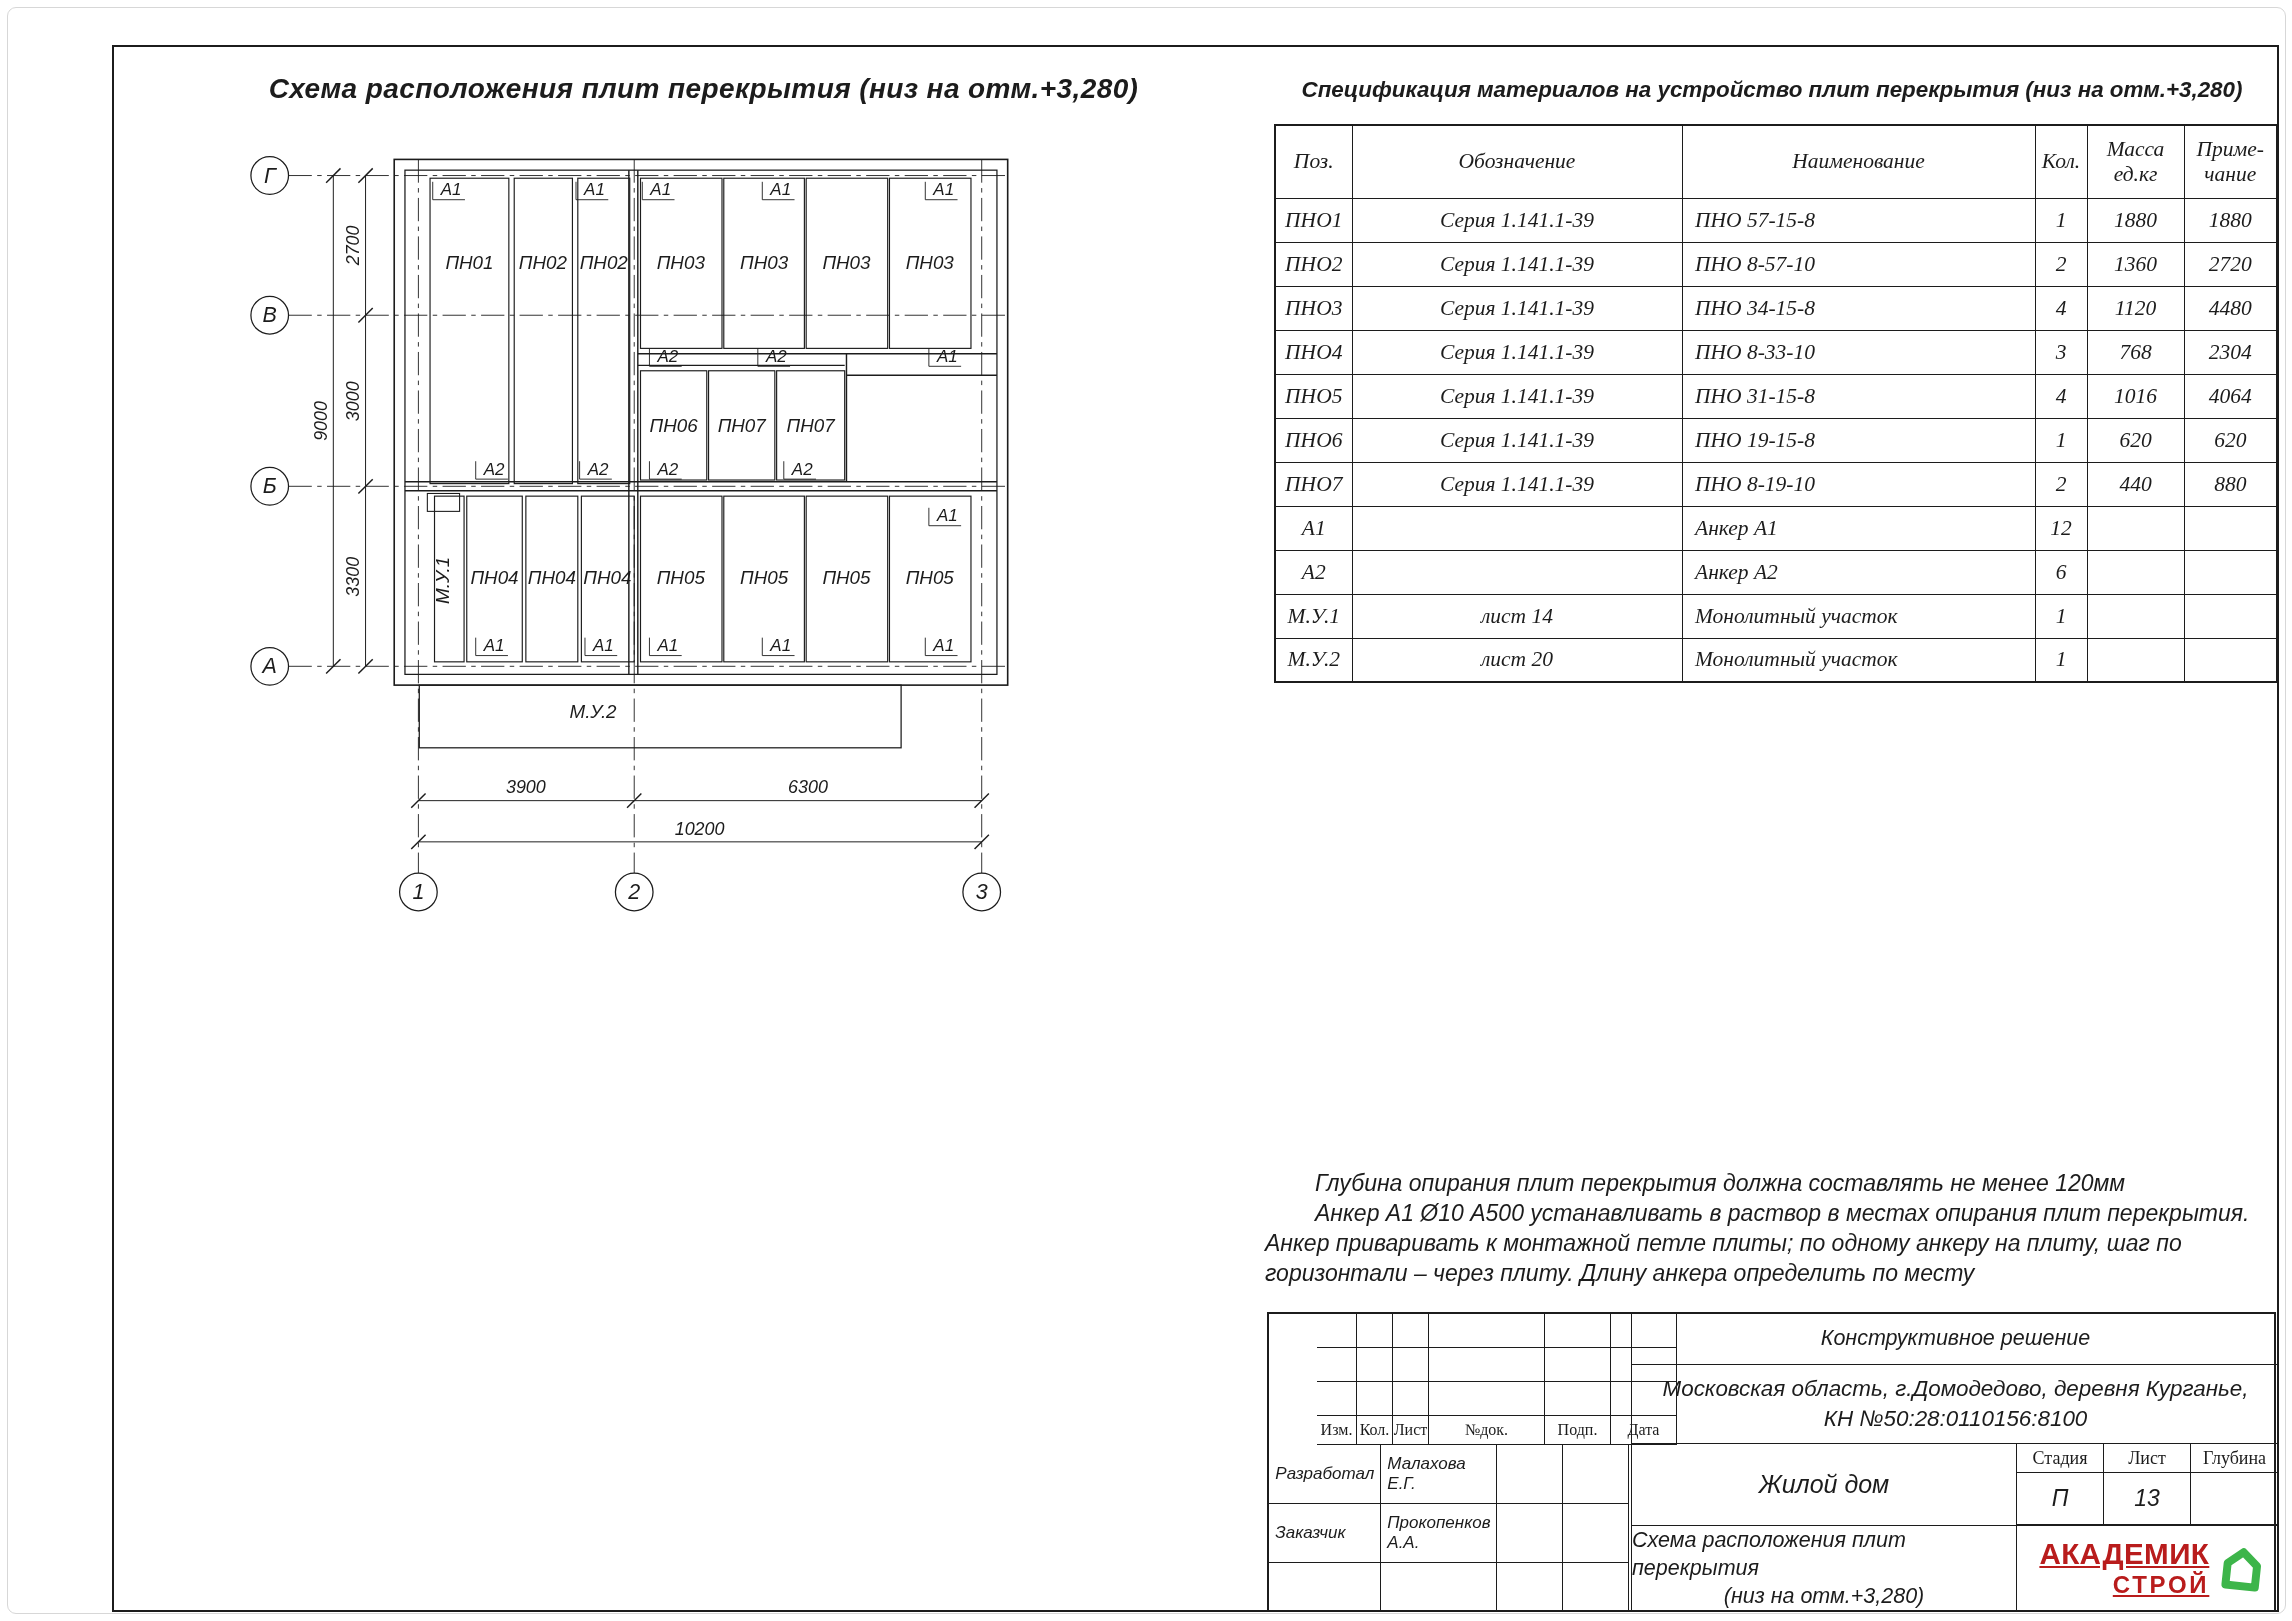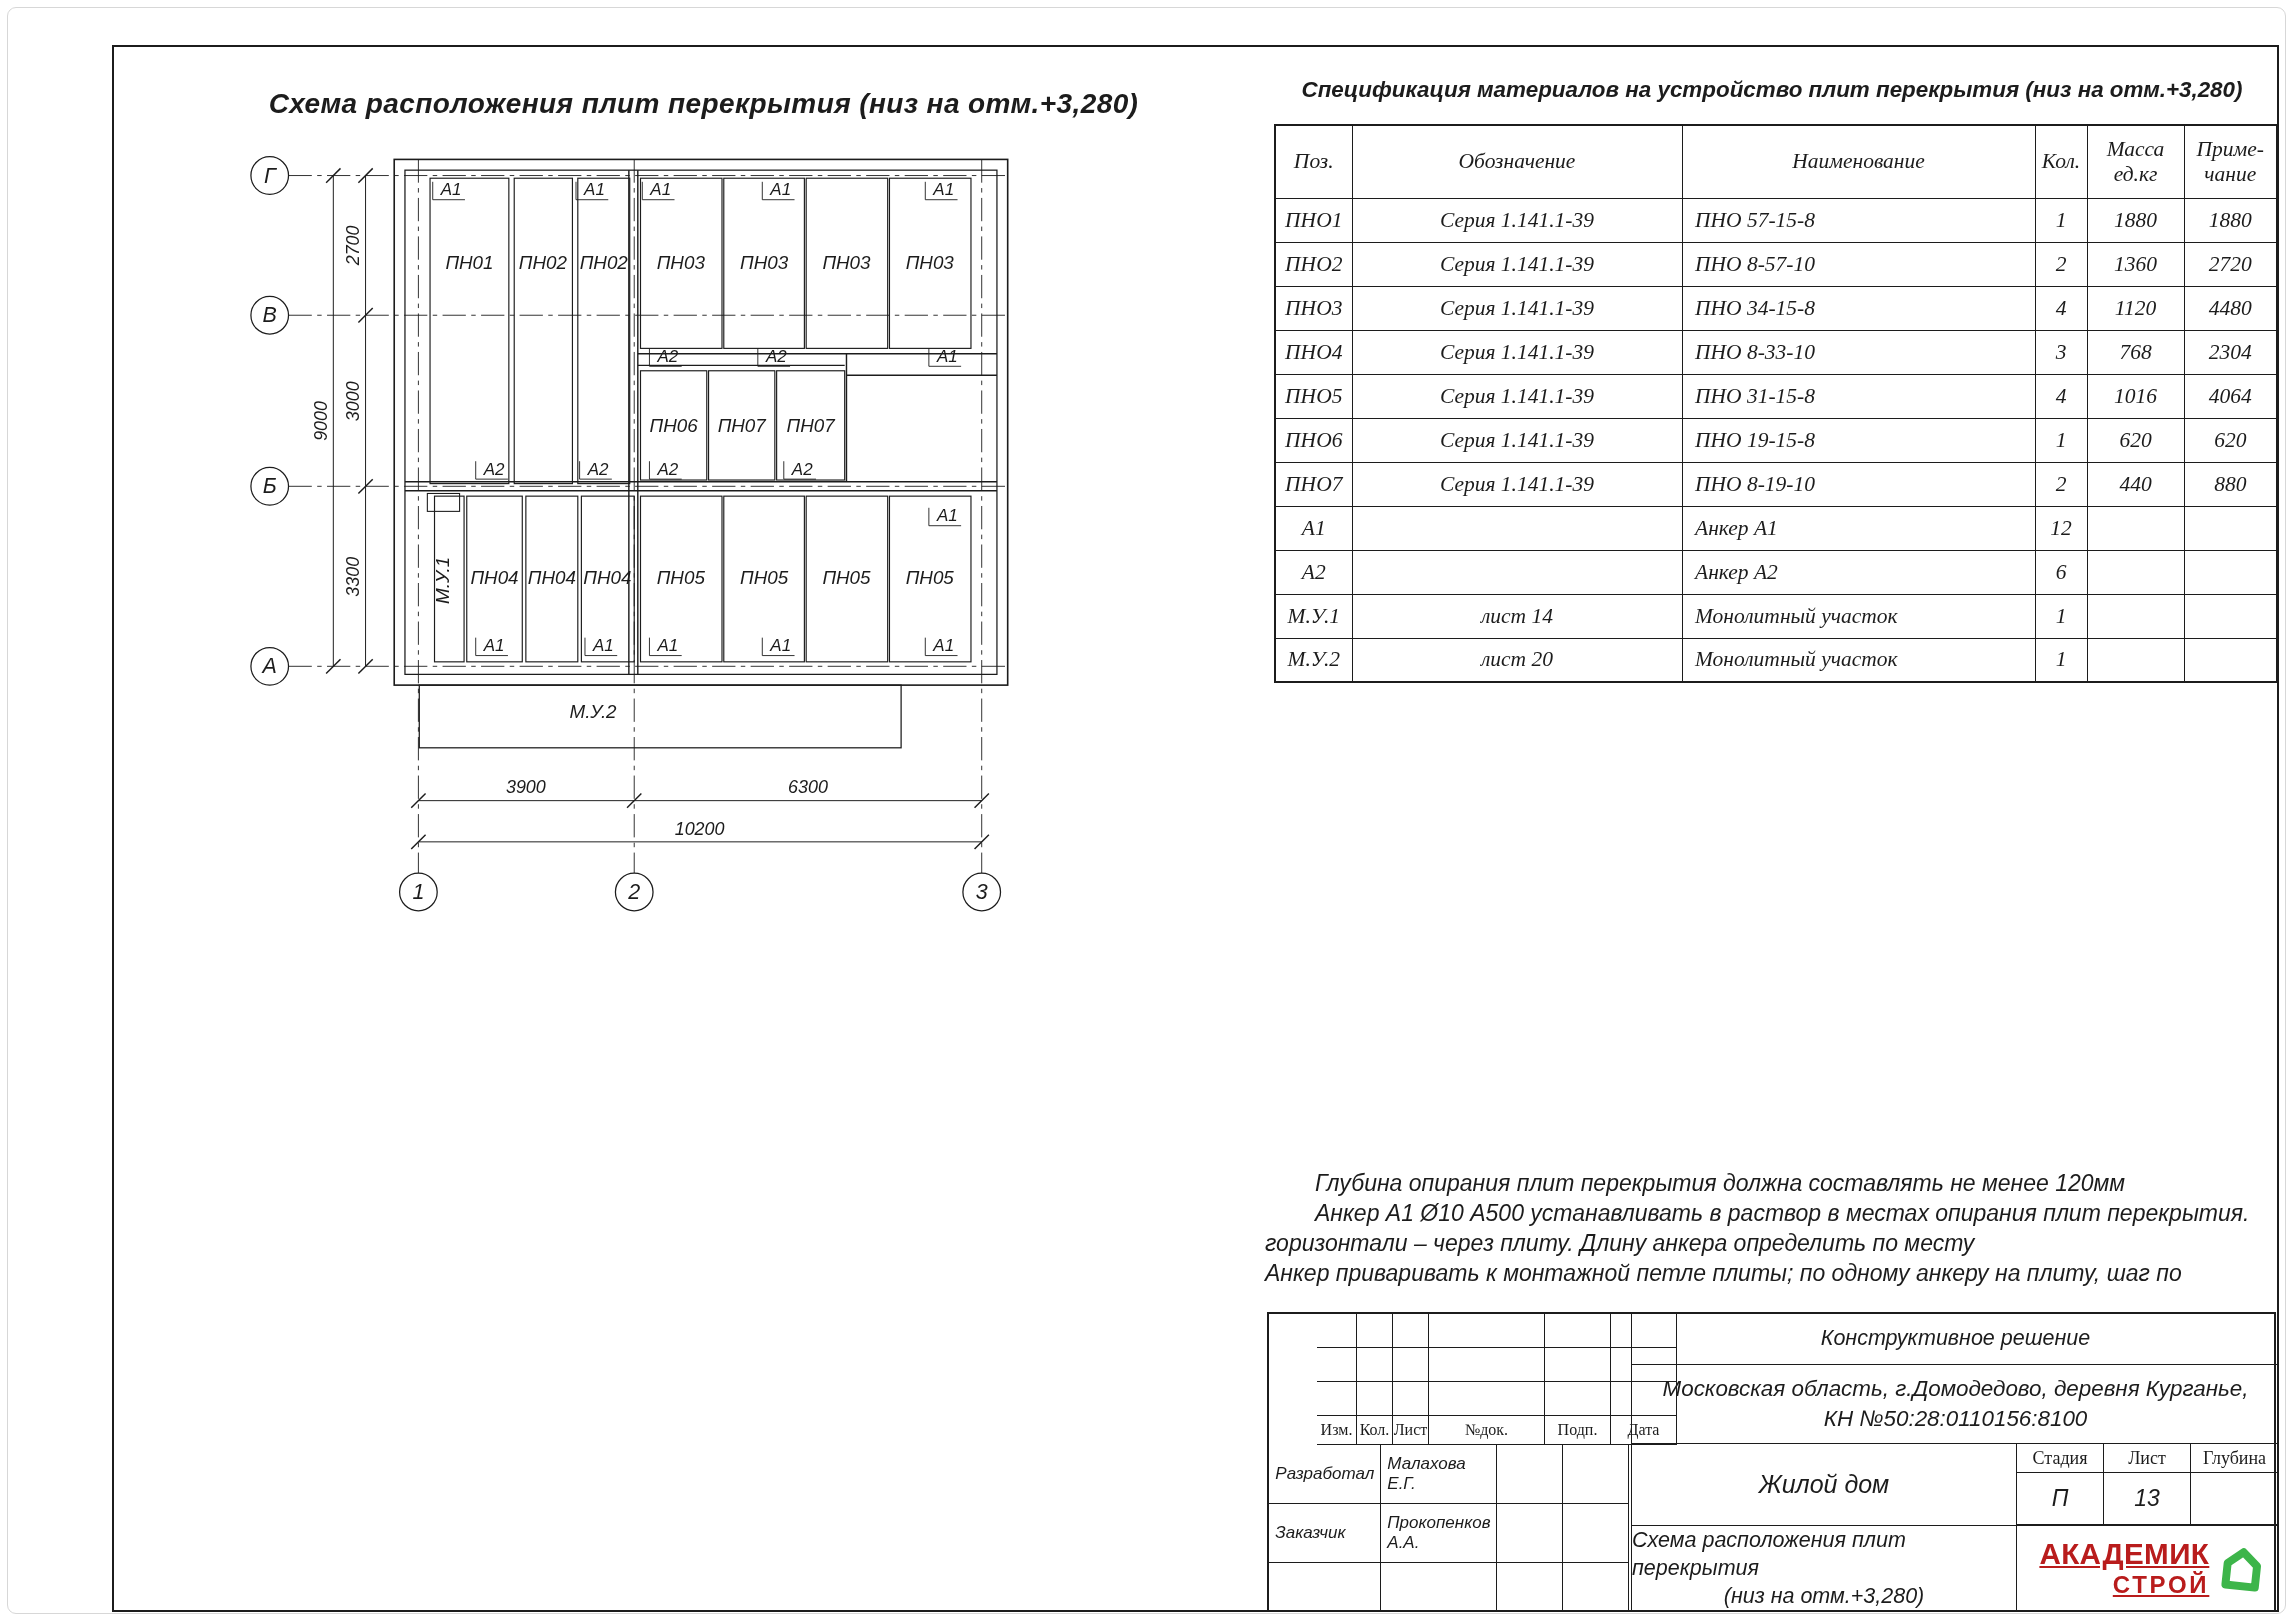--- a/index.html
+++ b/index.html
@@ -5,21 +5,21 @@
   * { margin:0; padding:0; box-sizing:border-box; }
   html,body { width:2293px; height:1621px; background:#ffffff; overflow:hidden; }
   body { font-family:"Liberation Sans", sans-serif; color:#1c1c1c; position:relative; }
 
   .sheet-border { position:absolute; inset:7.2px; border:1.8px solid #d7d7d7; border-radius:9px; }
   .frame { position:absolute; left:112px; top:45px; width:2167px; height:1567px; border:2.2px solid #1c1c1c; }
 
   #plan-svg { position:absolute; left:0; top:0; width:2293px; height:1621px; }
   #plan-svg text { font-family:"Liberation Sans", sans-serif; }
 
-  .plan-title { position:absolute; left:260px; top:88px; width:887px; text-align:center;
+  .plan-title { position:absolute; left:260px; top:73px; width:887px; text-align:center;
     font-style:italic; font-weight:600; font-size:28px; letter-spacing:0.4px; }
 
   .spec-title { position:absolute; left:1265px; top:77px; width:1014px; text-align:center;
     font-style:italic; font-weight:600; font-size:22.4px; }
 
   table.spec { position:absolute; left:1274px; top:124px; width:1002px; border-collapse:collapse;
     table-layout:fixed;font-family:Liberation Serif, serif; }
   table.spec th, table.spec td { border:1.3px solid #1c1c1c; font-style:italic; font-weight:normal;
     font-size:21.5px; text-align:center; vertical-align:middle; overflow:hidden; }
   table.spec { border:2.2px solid #1c1c1c; }
@@ -314,22 +314,22 @@
         <td>1</td>
         <td></td>
         <td></td>
       </tr>
     </tbody>
 </table>
 
 <div class="notes">
   <div class="ind">Глубина опирания плит перекрытия должна составлять не менее 120мм</div>
   <div class="ind">Анкер А1 Ø10 А500  устанавливать в раствор в местах опирания плит перекрытия.</div>
+  <div>Анкер приваривать к монтажной петле плиты; по одному анкеру на плиту, шаг по</div>
   <div>горизонтали – через плиту. Длину анкера определить по месту</div>
-  <div>Анкер приваривать к монтажной петле плиты; по одному анкеру на плиту, шаг по</div>
 </div>
 
 <div class="titleblock">
   <div class="tb-left">
     <div class="tb-grid6">
       <div class="c"></div>
         <div class="c"></div>
         <div class="c"></div>
         <div class="c"></div>
         <div class="c"></div>

